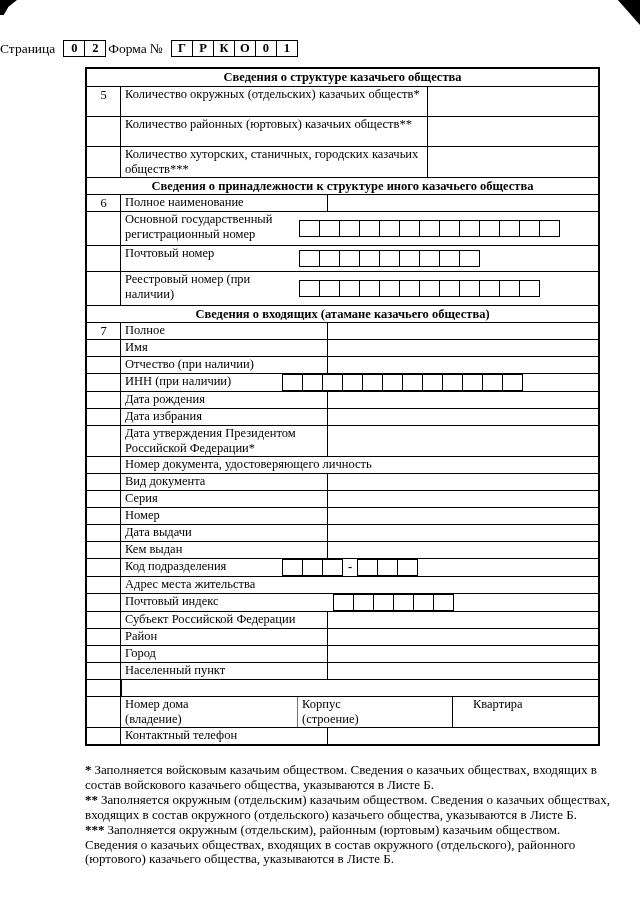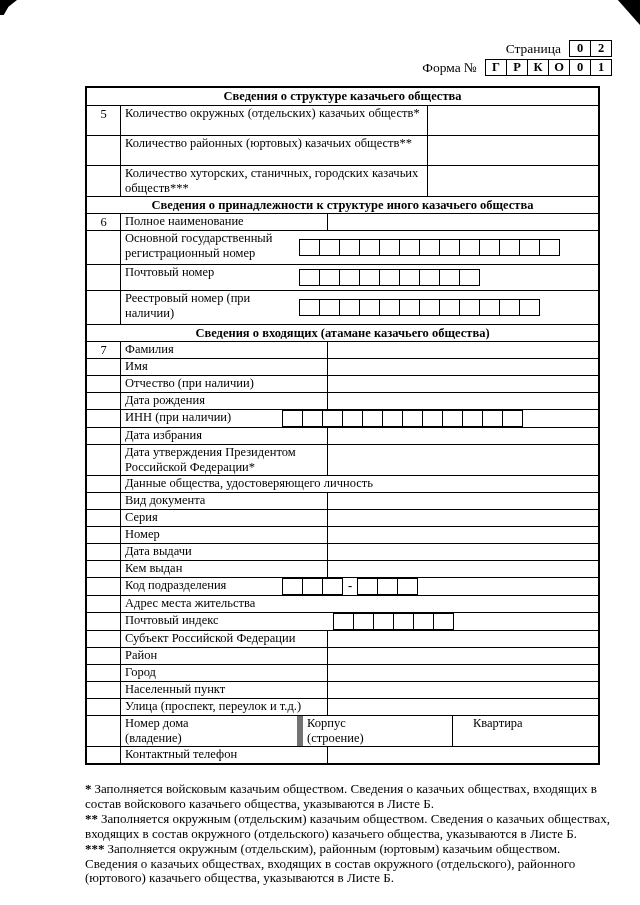--- a/index.html
+++ b/index.html
@@ -13,21 +13,21 @@
   }
   .page { width: 640px; height: 905px; position: relative; }
 
   
   .corner-tl { position:absolute; top:0; left:0; width:17px; height:15px; background:#000;
     clip-path: polygon(0 0, 100% 0, 50% 45%, 22% 100%, 0 100%); }
   .corner-tr { position:absolute; top:0; right:0; width:27px; height:25px; background:#000;
     clip-path: polygon(18% 0, 100% 0, 100% 100%); }
 
   
-  .doc-header { padding: 40px 28px 0 0; display:flex; flex-direction:column; align-items:flex-end; gap:2px; }
+  .doc-header { padding: 40px 28px 0 0; display:flex; flex-direction:row; align-items:flex-end; gap:2px; }
   .hdr-line { display:flex; align-items:center; gap:8px; font-size:13.5px; }
   .hdr-boxes { display:flex; }
   .cellbox {
     display:inline-flex; align-items:center; justify-content:center;
     border:1px solid #000; margin-left:-1px; background:#fff;
     font-size:12.5px; font-weight:bold;
   }
   .hdr-boxes .cellbox { width:22px; height:17px; }
   .boxes-wrap { display:flex; align-items:center; align-self:center; }
   .boxes-wrap .cellbox { width:21px; height:17px; }
@@ -45,21 +45,21 @@
   .w206 { width:206px; flex:0 0 206px; }
   .w178 { width:178px; flex:0 0 178px; }
   .w161 { width:161px; flex:0 0 161px; }
   .w212 { width:212px; flex:0 0 212px; }
   .value-cell { flex:1; border-left:1px solid #000; }
   .h30 { min-height:30px; }
   .h34 { min-height:34px; }
   .h26 { min-height:26px; }
   .dash { align-self:center; margin:0 5px; font-weight:bold; }
   .house-cell  { flex:0 0 176px; padding:0 4px; white-space:pre-line; }
-  .house-cell2 { flex:0 0 155px; border-left:6px solid #737373; padding:0 4px; white-space:pre-line; }
+  .house-cell2 { flex:0 0 155px; border-left:1px solid #737373; padding:0 4px; white-space:pre-line; }
   .house-cell3 { flex:1; border-left:1px solid #000; padding:0 20px; }
 
   
   .footnotes { margin: 17px 26px 12px 85px; font-size: 13px; line-height: 14.5px; }
   .footnote { margin-bottom: 1px; }
   .fn-marker { font-weight: bold; padding-right: 3px; }
 </style>
 </head>
 <body>
 
@@ -171,76 +171,76 @@
           <span class="cellbox"></span>
           <span class="cellbox"></span>
           <span class="cellbox"></span>
         </div>
     </div>
 
     <div class="trow sec-title">Сведения о входящих (атамане казачьего общества)</div>
 
     <div class="trow">
       <div class="num-cell">7</div>
-      <div class="label-cell w206">Фамилия</div>
+      <div class="label-cell w206">Полное</div>
       <div class="value-cell"></div>
     </div>
 
     <div class="trow">
       <div class="num-cell"></div>
       <div class="label-cell w206">Имя</div>
       <div class="value-cell"></div>
     </div>
 
     <div class="trow">
       <div class="num-cell"></div>
       <div class="label-cell w206">Отчество (при наличии)</div>
       <div class="value-cell"></div>
     </div>
 
     <div class="trow">
       <div class="num-cell"></div>
+      <div class="label-cell w161">ИНН (при наличии)</div>
+      <div class="boxes-wrap">
+          <span class="cellbox"></span>
+          <span class="cellbox"></span>
+          <span class="cellbox"></span>
+          <span class="cellbox"></span>
+          <span class="cellbox"></span>
+          <span class="cellbox"></span>
+          <span class="cellbox"></span>
+          <span class="cellbox"></span>
+          <span class="cellbox"></span>
+          <span class="cellbox"></span>
+          <span class="cellbox"></span>
+          <span class="cellbox"></span>
+        </div>
+    </div>
+
+    <div class="trow">
+      <div class="num-cell"></div>
       <div class="label-cell w206">Дата рождения</div>
       <div class="value-cell"></div>
     </div>
 
     <div class="trow">
       <div class="num-cell"></div>
-      <div class="label-cell w161">ИНН (при наличии)</div>
-      <div class="boxes-wrap">
-          <span class="cellbox"></span>
-          <span class="cellbox"></span>
-          <span class="cellbox"></span>
-          <span class="cellbox"></span>
-          <span class="cellbox"></span>
-          <span class="cellbox"></span>
-          <span class="cellbox"></span>
-          <span class="cellbox"></span>
-          <span class="cellbox"></span>
-          <span class="cellbox"></span>
-          <span class="cellbox"></span>
-          <span class="cellbox"></span>
-        </div>
-    </div>
-
-    <div class="trow">
-      <div class="num-cell"></div>
       <div class="label-cell w206">Дата избрания</div>
       <div class="value-cell"></div>
     </div>
 
     <div class="trow h30">
       <div class="num-cell"></div>
       <div class="label-cell w206">Дата утверждения Президентом Российской Федерации*</div>
       <div class="value-cell"></div>
     </div>
 
     <div class="trow">
       <div class="num-cell"></div>
-      <div class="span-cell">Данные общества, удостоверяющего личность</div>
+      <div class="span-cell">Номер документа, удостоверяющего личность</div>
     </div>
 
     <div class="trow">
       <div class="num-cell"></div>
       <div class="label-cell w206">Вид документа</div>
       <div class="value-cell"></div>
     </div>
 
     <div class="trow">
       <div class="num-cell"></div>
@@ -319,21 +319,20 @@
     </div>
 
     <div class="trow">
       <div class="num-cell"></div>
       <div class="label-cell w206">Населенный пункт</div>
       <div class="value-cell"></div>
     </div>
 
     <div class="trow">
       <div class="num-cell"></div>
-      <div class="label-cell w206">Улица (проспект, переулок и т.д.)</div>
       <div class="value-cell"></div>
     </div>
 
     <div class="trow h30">
       <div class="num-cell"></div>
       <div class="house-cell">Номер дома
 (владение)</div>
       <div class="house-cell2">Корпус
 (строение)</div>
       <div class="house-cell3">Квартира</div>

